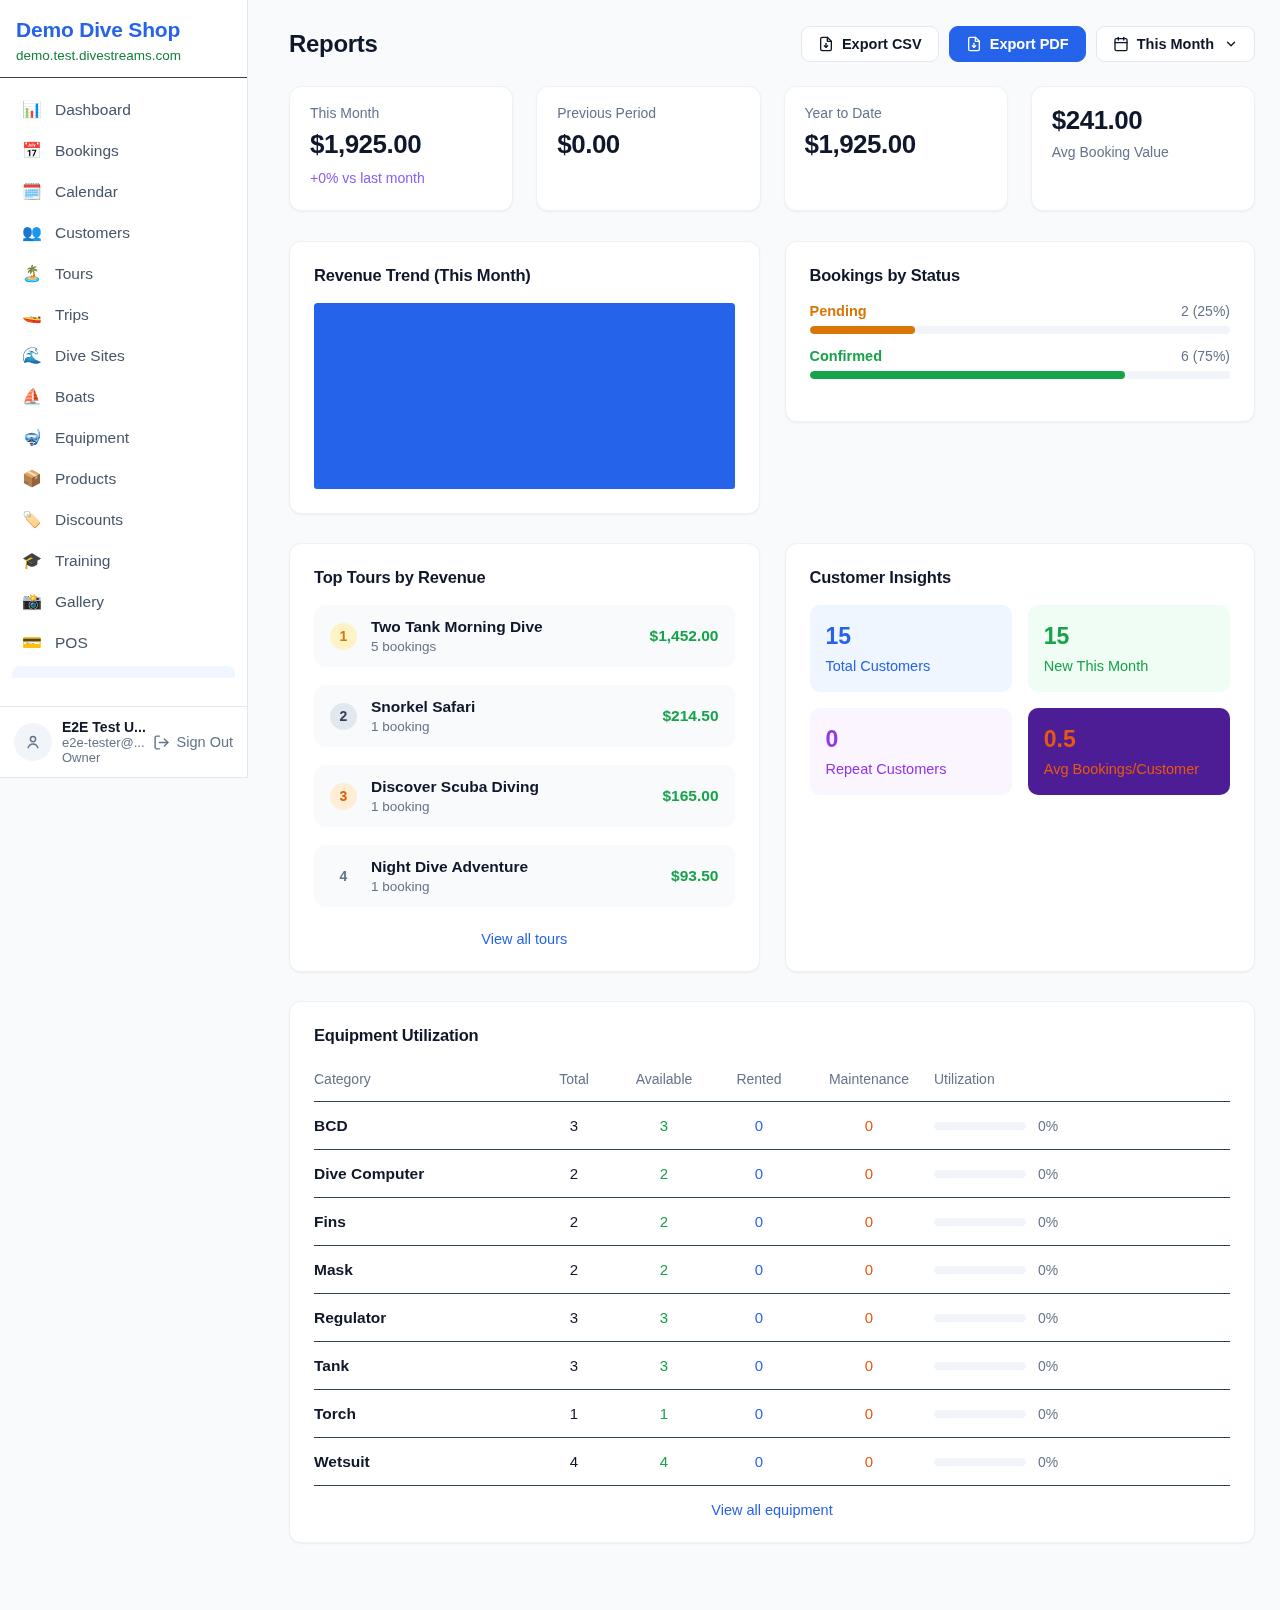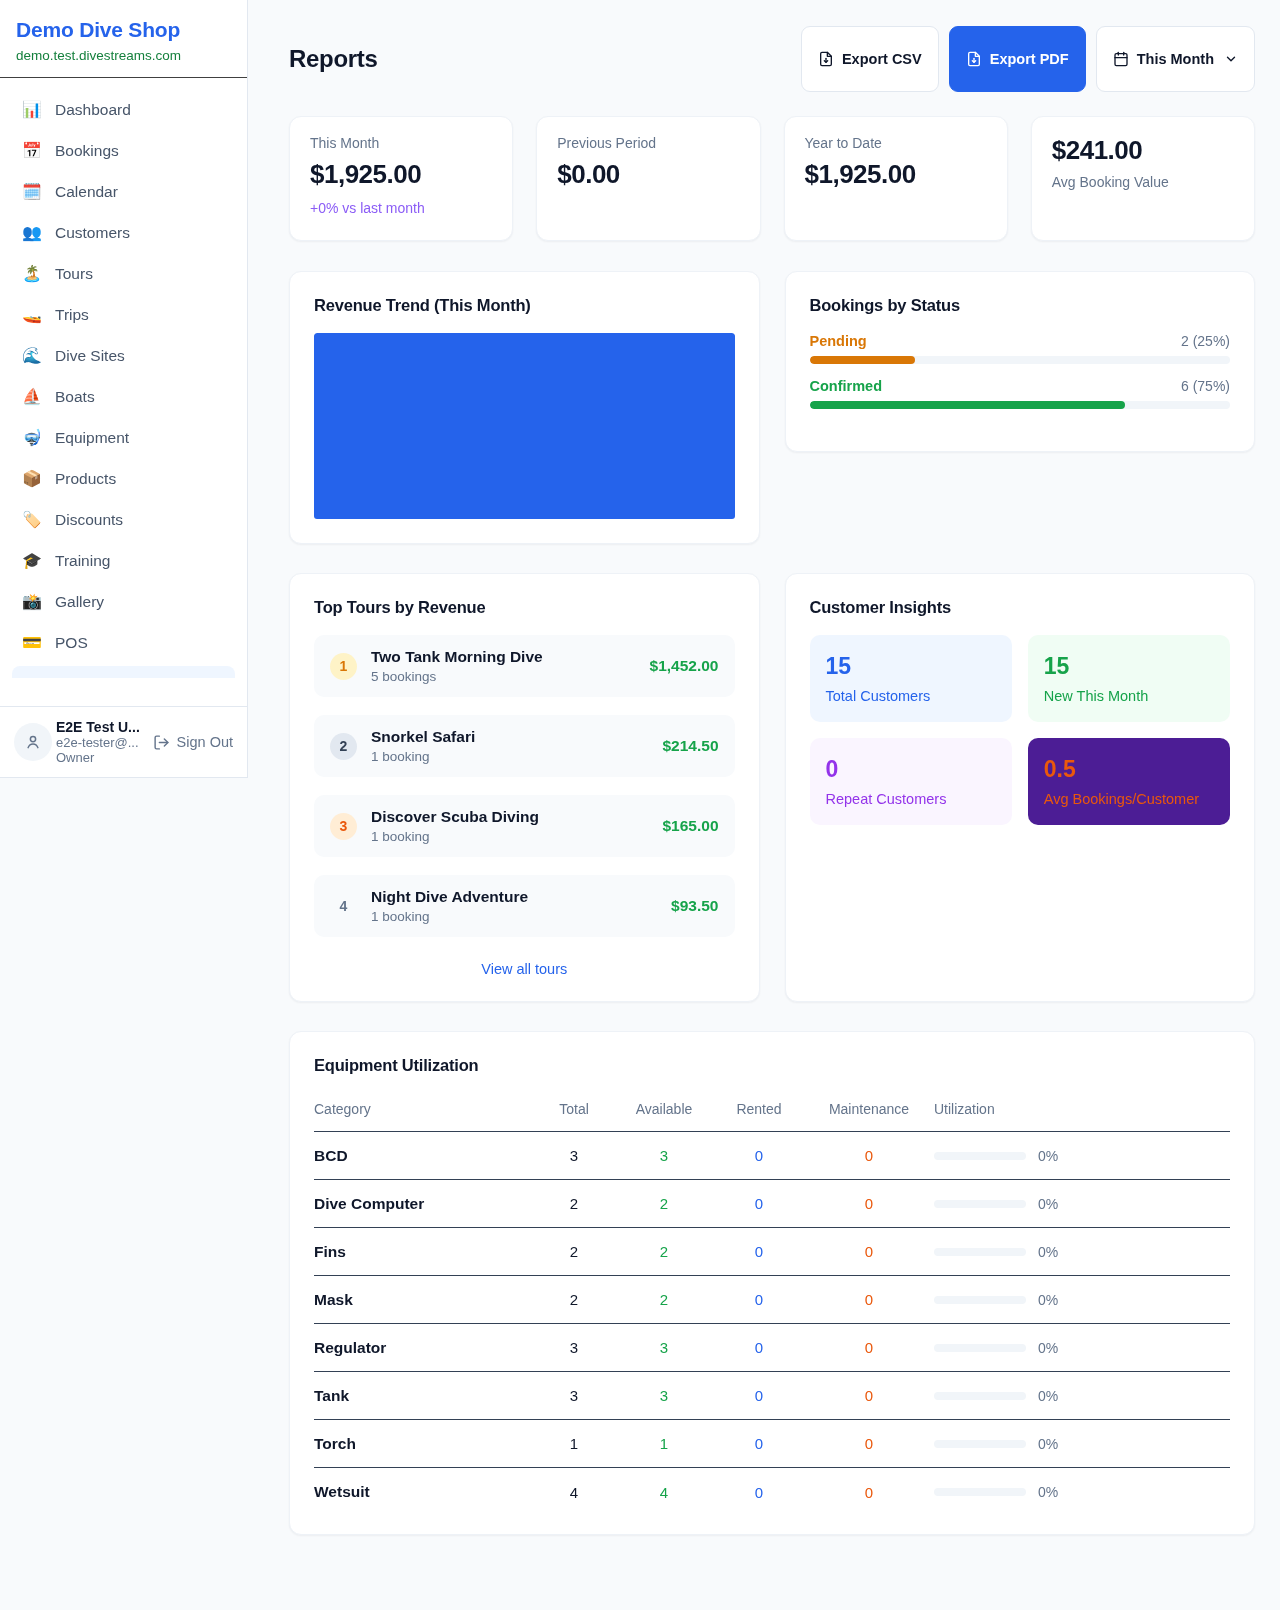--- a/index.html
+++ b/index.html
@@ -22,41 +22,41 @@
     display:flex; align-items:center; gap:13px; padding:10px 10px;
     border-radius:8px; cursor:pointer; color:#475569; font-size:15.5px;
     margin-bottom:2px;
   }
   .nav-icon { width:20px; font-size:16px; text-align:center; }
   .nav-peek {
     margin:2px 12px 0; height:12px; background:#eff6ff; border-radius:8px 8px 0 0;
   }
   .user-footer {
     margin-top:auto; border-top:1px solid #e2e8f0; padding:12px 14px;
-    display:flex; align-items:center; gap:4px;
+    display:flex; align-items:center; gap:10px;
   }
   .avatar {
     width:38px; height:38px; border-radius:50%; background:#f1f5f9; flex:0 0 38px;
     display:flex; align-items:center; justify-content:center; color:#64748b;
   }
   .user-meta { min-width:0; }
   .user-name { font-weight:bold; font-size:14px; color:#0f172a; white-space:nowrap; }
   .user-email, .user-role { font-size:13px; color:#64748b; white-space:nowrap; }
   .signout {
     margin-left:auto; display:flex; align-items:center; gap:7px;
     color:#64748b; font-size:14.5px; cursor:pointer; white-space:nowrap;
   }
   
   .main { position:absolute; left:256px; top:0; width:1032px; padding:26px 33px 40px; }
   .header-row { display:flex; align-items:center; justify-content:space-between; margin-bottom:24px; }
   .page-title { font-size:24px; font-weight:bold; letter-spacing:-0.3px; }
   .header-actions { display:flex; gap:10px; }
   .btn {
     display:flex; align-items:center; gap:8px; font-size:14.5px; font-weight:bold;
-    padding:24px 16px; border-radius:9px; cursor:pointer; border:1px solid #e2e8f0;
+    padding:9px 16px; border-radius:9px; cursor:pointer; border:1px solid #e2e8f0;
     background:#fff; color:#0f172a;
   }
   .btn.primary { background:#2563eb; border-color:#2563eb; color:#fff; }
   .btn svg { display:block; }
   .chev { margin-left:2px; }
   
   .stats-row { display:grid; grid-template-columns:repeat(4,1fr); gap:23px; margin-bottom:30px; }
   .stat-card {
     background:#fff; border-radius:12px; padding:18px 20px; min-height:125px;
     box-shadow:0 1px 2px rgba(15,23,42,0.05); border:1px solid #eef2f7;
@@ -464,15 +464,16 @@
       <div class="cell total">4</div>
       <div class="cell avail">4</div>
       <div class="cell rented">0</div>
       <div class="cell maint">0</div>
       <div class="util-cell">
         <span class="util-track"><span class="util-fill" style="width: 0%;"></span></span>
         <span class="util-pct">0%</span>
       </div>
     </div>
 
+    <div class="view-all" style="padding:16px 0 6px;">View all equipment</div>
   </section>
 
 </main>
 
 </body></html>

